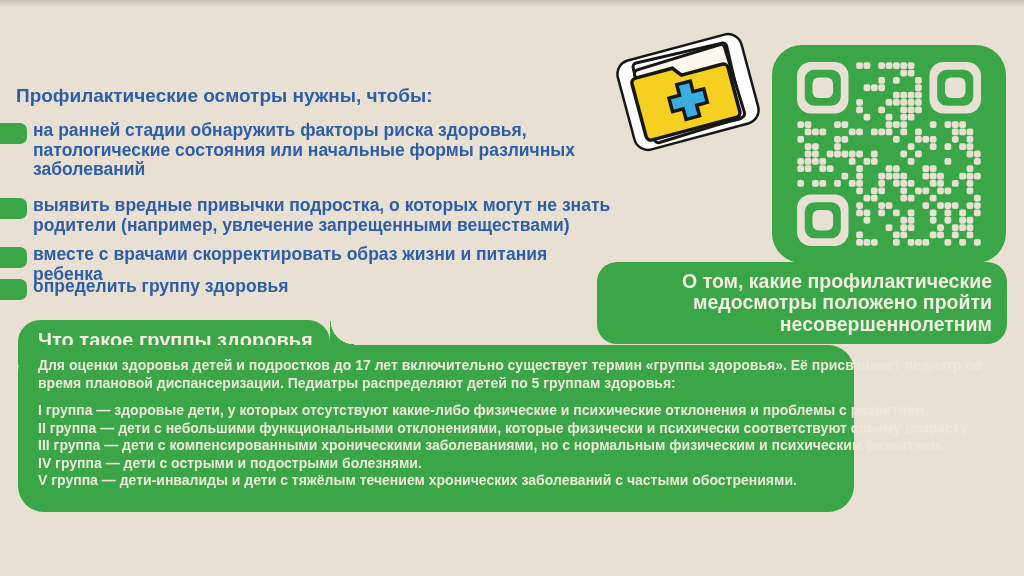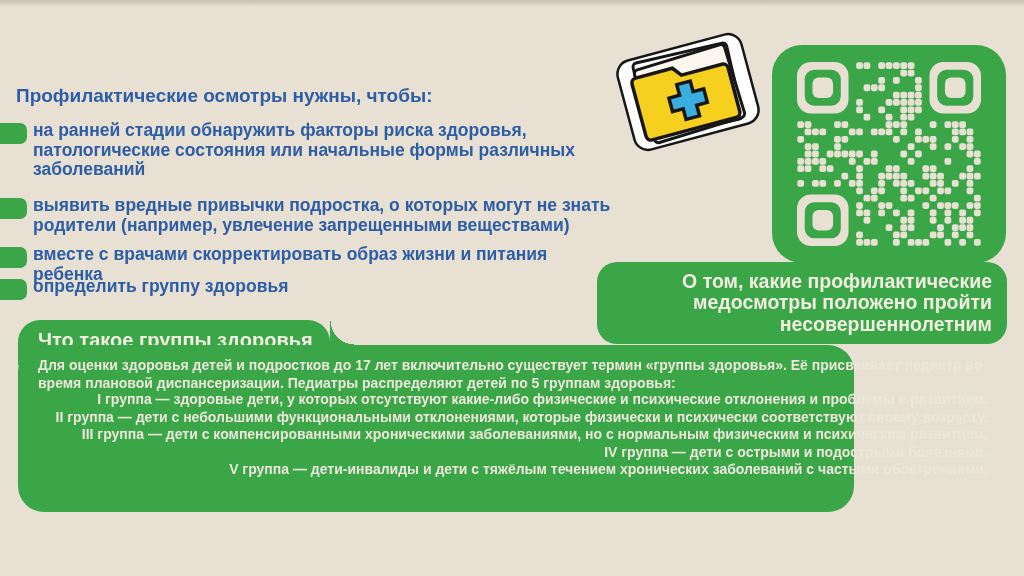--- a/index.html
+++ b/index.html
@@ -72,21 +72,21 @@
   .hg-panel{
     position:absolute;left:18px;top:345px;width:836px;height:167px;
     background:#3aa648;border-radius:26px;
   }
   .hg-intro,.hg-groups{
     position:absolute;left:20px;width:950px;
     font-size:14px;font-weight:bold;line-height:17.5px;
     color:#ece7da;white-space:pre-line;
   }
   .hg-intro{top:12px;}
-  .hg-groups{top:46px;text-align:right;}
+  .hg-groups{top:57px;}
 </style>
 </head>
 <body>
 
 <div class="stage">
   <div class="top-shade"></div>
 
   <div class="subtitle">Профилактические осмотры нужны, чтобы:</div>
 
   <div class="bullet b1">

